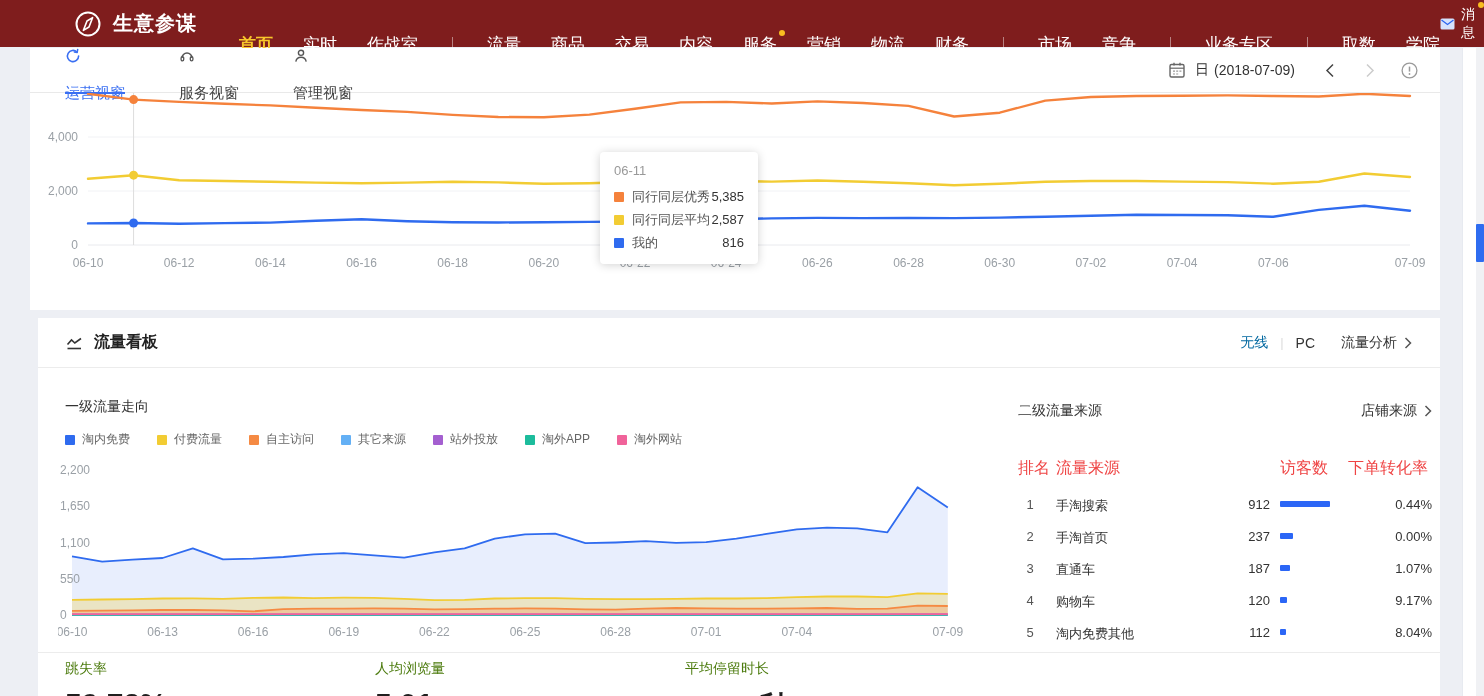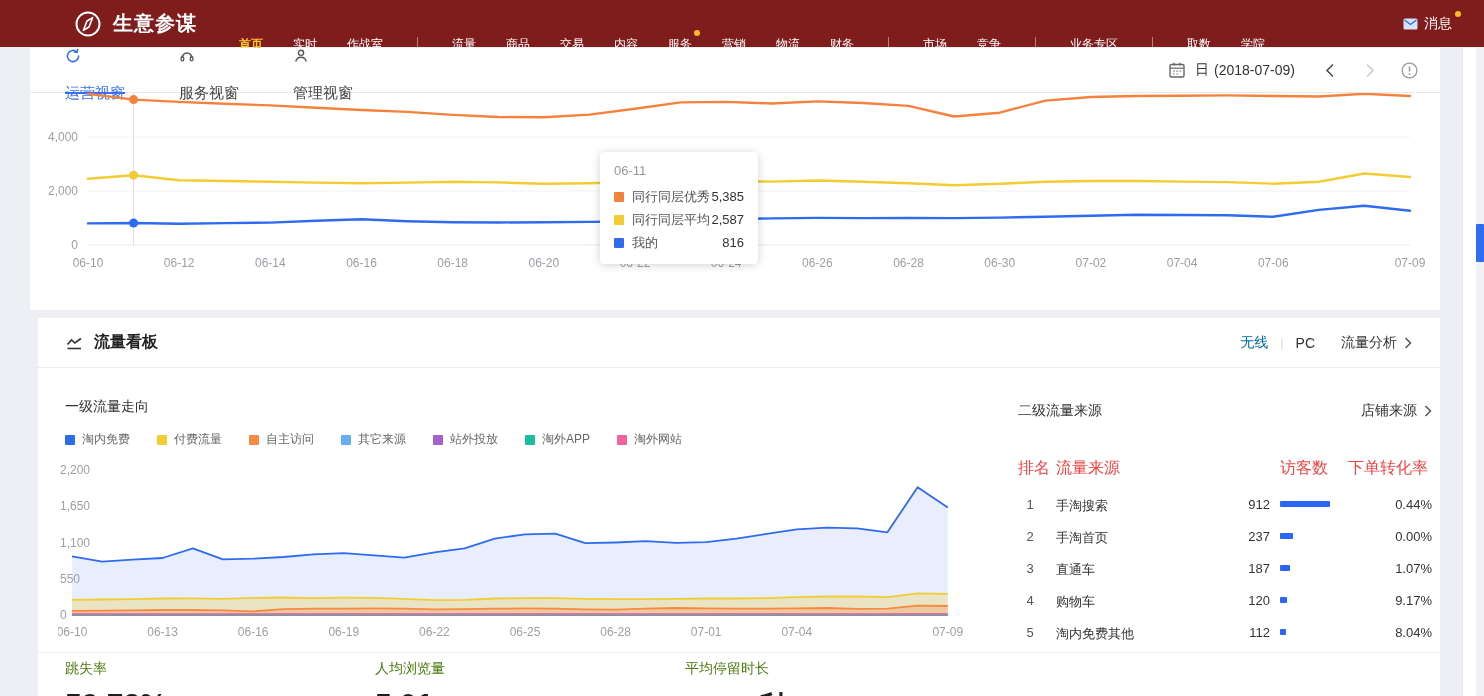--- a/index.html
+++ b/index.html
@@ -5,21 +5,21 @@
   * { margin:0; padding:0; box-sizing:border-box; }
   html,body { width:1484px; height:696px; overflow:hidden; }
   .page { position:relative; width:1484px; height:696px; background:#edeff4;
           font-family:"Liberation Sans","DejaVu Sans",sans-serif; color:#333; overflow:hidden; }
 
   
   .topnav { position:absolute; top:0; left:0; width:100%; height:47px; background:#7f1d1d;
             display:flex; align-items:center; color:#fff; }
   .brand { display:flex; align-items:center; margin-left:74px; margin-right:42px; gap:11px; }
   .brand-name { font-size:20px; font-weight:bold; letter-spacing:1px; white-space:nowrap; }
-  .nav-menu { display:flex; align-items:center; gap:30px; font-size:12px;margin-top:42px; }
+  .nav-menu { display:flex; align-items:center; gap:30px; font-size:17px;margin-top:42px; }
   .nav-item { position:relative; height:47px; line-height:47px; cursor:pointer; white-space:nowrap; }
   .nav-item.active { color:#f8c72b; font-weight:bold; }
   .nav-item.active::after { content:""; position:absolute; left:50%; transform:translateX(-50%);
         bottom:2px; width:42px; height:3px; background:#f8c72b; border-radius:2px; }
   .nav-divider { width:1px; height:16px; background:rgba(255,255,255,.45); margin:0 4px; }
   .nav-dot { position:absolute; top:9px; right:-8px; width:6px; height:6px; border-radius:50%; background:#f9bd20; }
   .nav-right { margin-left:auto; margin-right:32px; display:flex; align-items:center; gap:6px;
                font-size:14px; position:relative; cursor:pointer; }
   .nav-right .nav-dot { top:-4px; right:-9px; }
 

